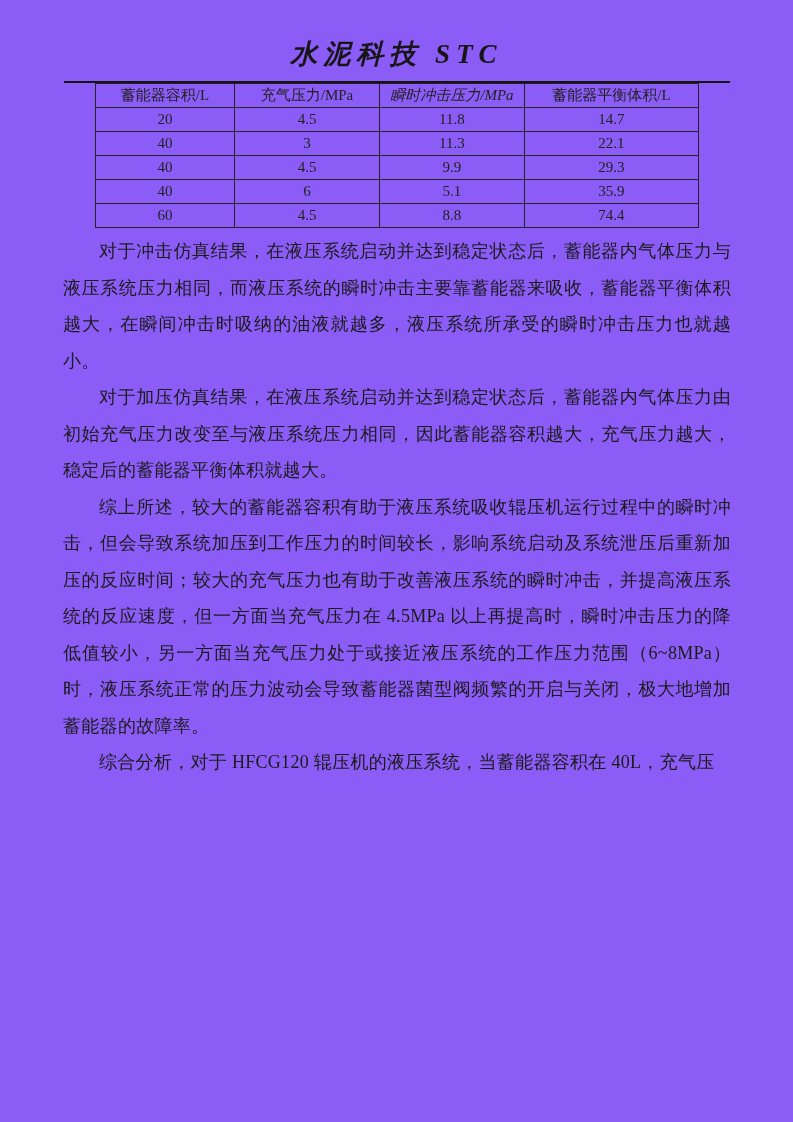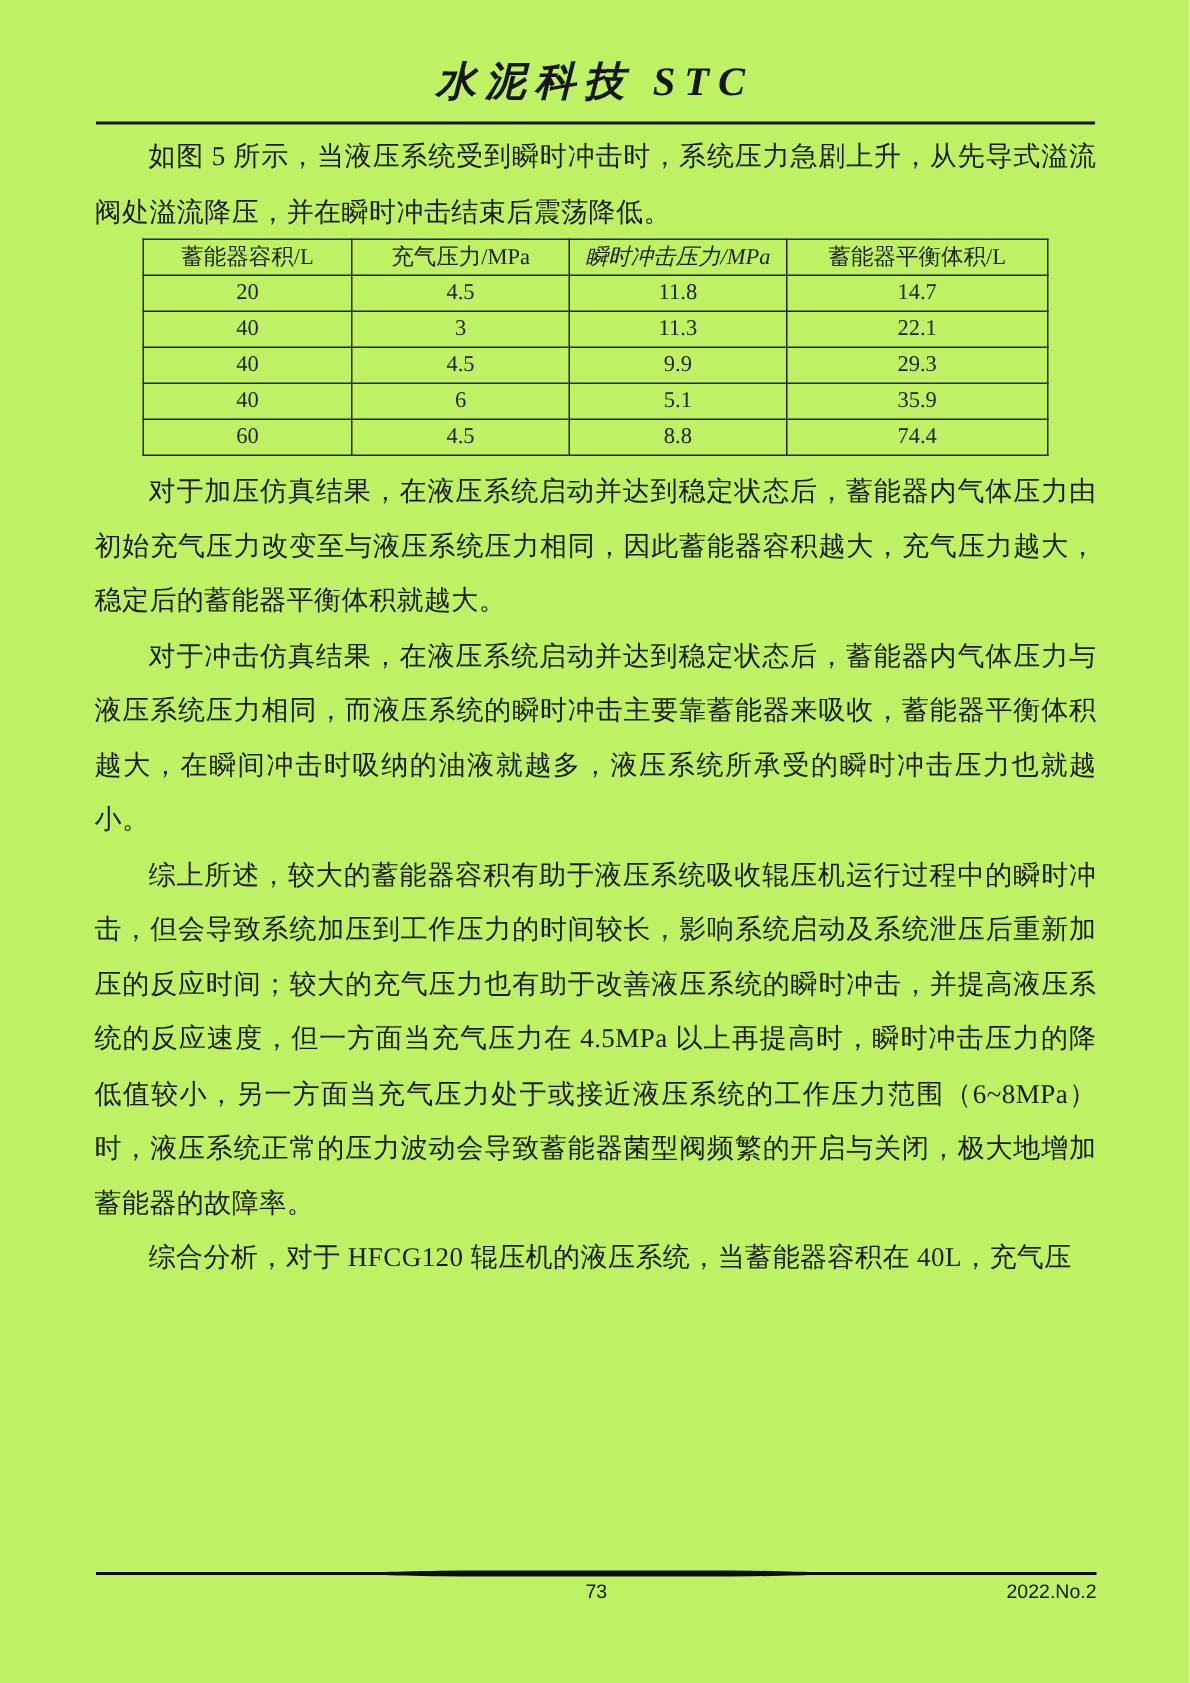--- a/index.html
+++ b/index.html
@@ -4,21 +4,21 @@
 <style>
   html, body {
     margin: 0;
     padding: 0;
     background: #ffffff;
   }
   .page {
     position: relative;
     width: 793px;
     height: 1122px;
-    background: #bef264;
+    background: #8b5cf6;
     overflow: hidden;
     font-family: "Liberation Serif", "DejaVu Serif", serif;
     color: #1b1b1b;
     box-sizing: border-box;
   }
 
   
   .page-header {
     padding-top: 36px;
     text-align: center;
@@ -136,21 +136,20 @@
 
 <div class="page">
 
   <header class="page-header">
     <div class="journal-title">水泥科技 STC</div>
     <div class="header-rule"></div>
   </header>
 
   <main class="article-body">
 
-    <p class="para para-first">如图 5 所示，当液压系统受到瞬时冲击时，系统压力急剧上升，从先导式溢流阀处溢流降压，并在瞬时冲击结束后震荡降低。</p>
 
 
 
     <table class="data-table">
       <thead>
         <tr>
           <th class="col-1">蓄能器容积/L</th>
           <th class="col-2">充气压力/MPa</th>
           <th class="col-3">瞬时冲击压力/MPa</th>
           <th class="col-4">蓄能器平衡体积/L</th>
@@ -183,31 +182,24 @@
         </tr>
         <tr>
           <td>60</td>
           <td>4.5</td>
           <td>8.8</td>
           <td>74.4</td>
         </tr>
       </tbody>
     </table>
 
+    <p class="para">对于冲击仿真结果，在液压系统启动并达到稳定状态后，蓄能器内气体压力与液压系统压力相同，而液压系统的瞬时冲击主要靠蓄能器来吸收，蓄能器平衡体积越大，在瞬间冲击时吸纳的油液就越多，液压系统所承受的瞬时冲击压力也就越小。</p>
+
     <p class="para">对于加压仿真结果，在液压系统启动并达到稳定状态后，蓄能器内气体压力由初始充气压力改变至与液压系统压力相同，因此蓄能器容积越大，充气压力越大，稳定后的蓄能器平衡体积就越大。</p>
 
-    <p class="para">对于冲击仿真结果，在液压系统启动并达到稳定状态后，蓄能器内气体压力与液压系统压力相同，而液压系统的瞬时冲击主要靠蓄能器来吸收，蓄能器平衡体积越大，在瞬间冲击时吸纳的油液就越多，液压系统所承受的瞬时冲击压力也就越小。</p>
-
     <p class="para">综上所述，较大的蓄能器容积有助于液压系统吸收辊压机运行过程中的瞬时冲击，但会导致系统加压到工作压力的时间较长，影响系统启动及系统泄压后重新加压的反应时间；较大的充气压力也有助于改善液压系统的瞬时冲击，并提高液压系统的反应速度，但一方面当充气压力在 4.5MPa 以上再提高时，瞬时冲击压力的降低值较小，另一方面当充气压力处于或接近液压系统的工作压力范围（6~8MPa）时，液压系统正常的压力波动会导致蓄能器菌型阀频繁的开启与关闭，极大地增加蓄能器的故障率。</p>
 
     <p class="para">综合分析，对于 HFCG120 辊压机的液压系统，当蓄能器容积在 40L，充气压</p>
 
   </main>
 
-  <footer class="page-footer">
-    <div class="footer-rule"></div>
-    <div class="footer-row">
-      <span class="page-number">73</span>
-      <span class="issue-label">2022.No.2</span>
-    </div>
-  </footer>
 
 </div>
 
 </body></html>

